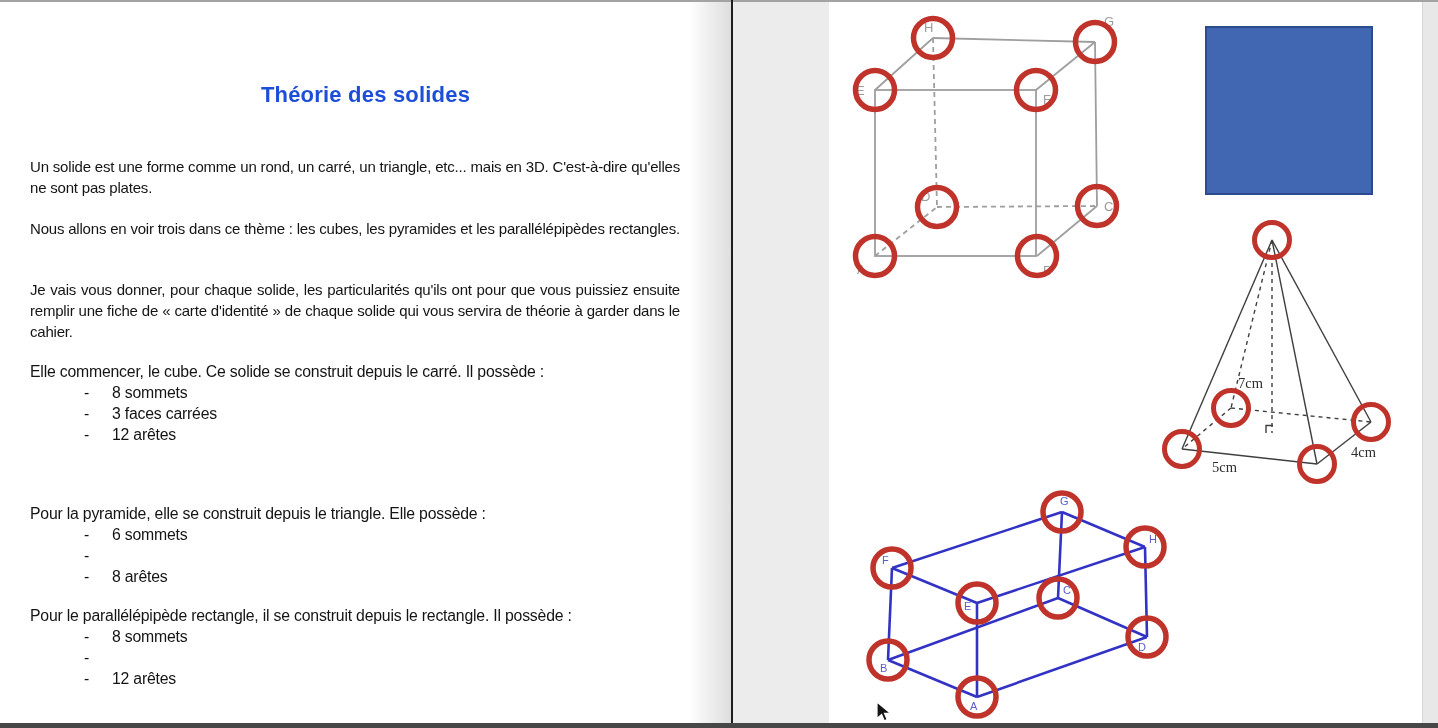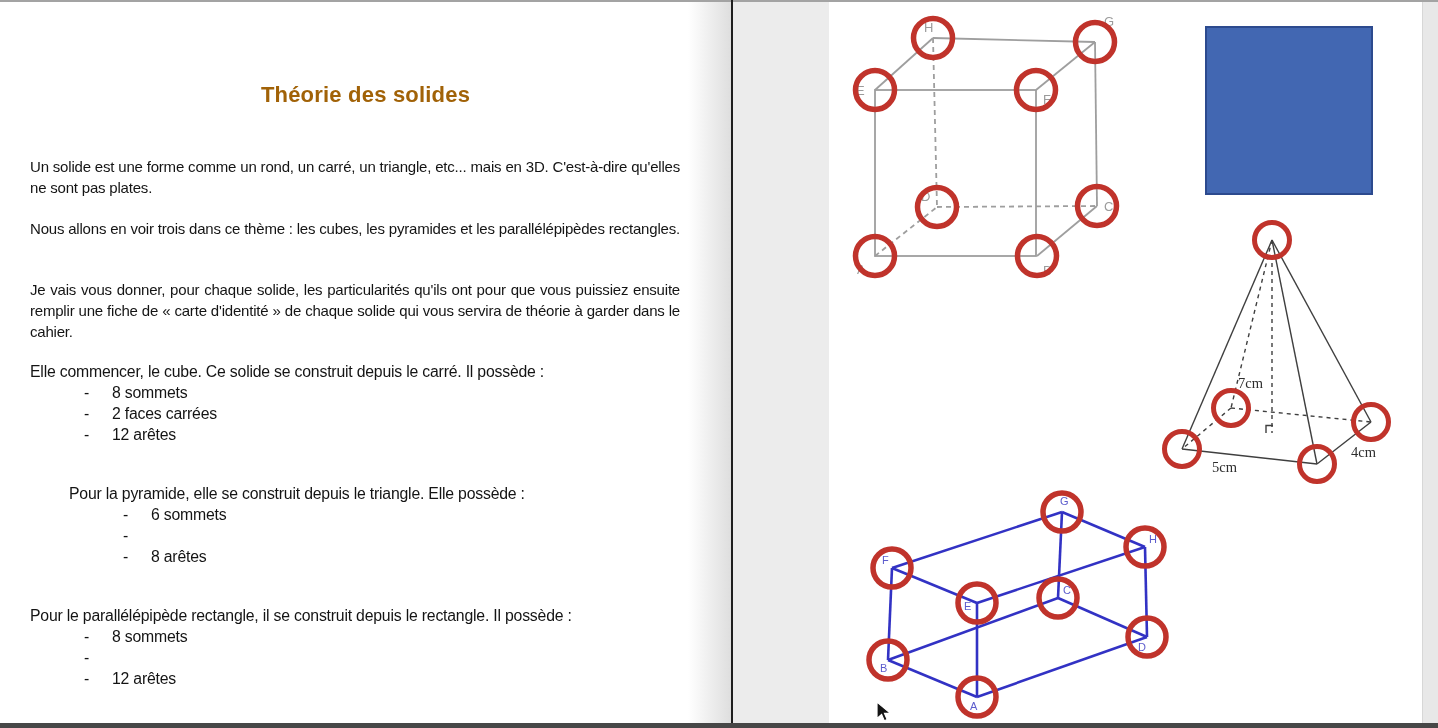--- a/index.html
+++ b/index.html
@@ -14,21 +14,21 @@
   .page-left-shadow{position:absolute;left:688px;top:0;width:43px;height:721px;
        background:linear-gradient(to right, rgba(255,255,255,0), #dedede);}
   .divider{position:absolute;left:731px;top:0;width:2px;height:723px;background:#1f1f1f;}
   .gutter{position:absolute;left:733px;top:2px;width:96px;height:721px;background:#ececec;}
   .page-right{position:absolute;left:829px;top:2px;width:593px;height:721px;background:#ffffff;}
   .right-strip{position:absolute;left:1422px;top:2px;width:16px;height:721px;background:#e8e8e8;
        border-left:1px solid #d7d7d7;}
 
   
   .doc-title{position:absolute;left:0;top:80px;width:731px;text-align:center;
-       font-size:22px;font-weight:bold;color:#a16207;letter-spacing:0.2px;}
+       font-size:22px;font-weight:bold;color:#1d4ed8;letter-spacing:0.2px;}
   .para{position:absolute;left:30px;width:650px;font-size:15px;line-height:20.9px;
        color:#141414;text-align:justify;letter-spacing:-0.2px;}
   .intro{position:absolute;left:30px;width:660px;font-size:15.8px;line-height:20.9px;
        color:#141414;letter-spacing:-0.2px;}
   .bullet{display:flex;padding-left:54px;font-size:15.8px;line-height:20.9px;
        color:#141414;letter-spacing:-0.2px;}
   .bullet .dash{width:28px;flex:none;}
 
   
   .fig{position:absolute;}
@@ -54,29 +54,29 @@
     <div class="para" style="top:217px;">Nous allons en voir trois dans ce thème : les cubes, les pyramides et les parallélépipèdes rectangles.</div>
 
     <div class="intro" style="top:360px;">
       <div>Elle commencer, le cube. Ce solide se construit depuis le carré. Il possède :</div>
       <div class="bullet">
         <span class="dash">-</span>
         <span>8 sommets</span>
       </div>
       <div class="bullet">
         <span class="dash">-</span>
-        <span>2 faces carrées</span>
+        <span>3 faces carrées</span>
       </div>
       <div class="bullet">
         <span class="dash">-</span>
         <span>12 arêtes</span>
       </div>
     </div>
 
-    <div class="intro" style="top:482px;margin-left:39px;">
+    <div class="intro" style="top:502px;">
       <div>Pour la pyramide, elle se construit depuis le triangle. Elle possède :</div>
       <div class="bullet">
         <span class="dash">-</span>
         <span>6 sommets</span>
       </div>
       <div class="bullet">
         <span class="dash">-</span>
       </div>
       <div class="bullet">
         <span class="dash">-</span>

